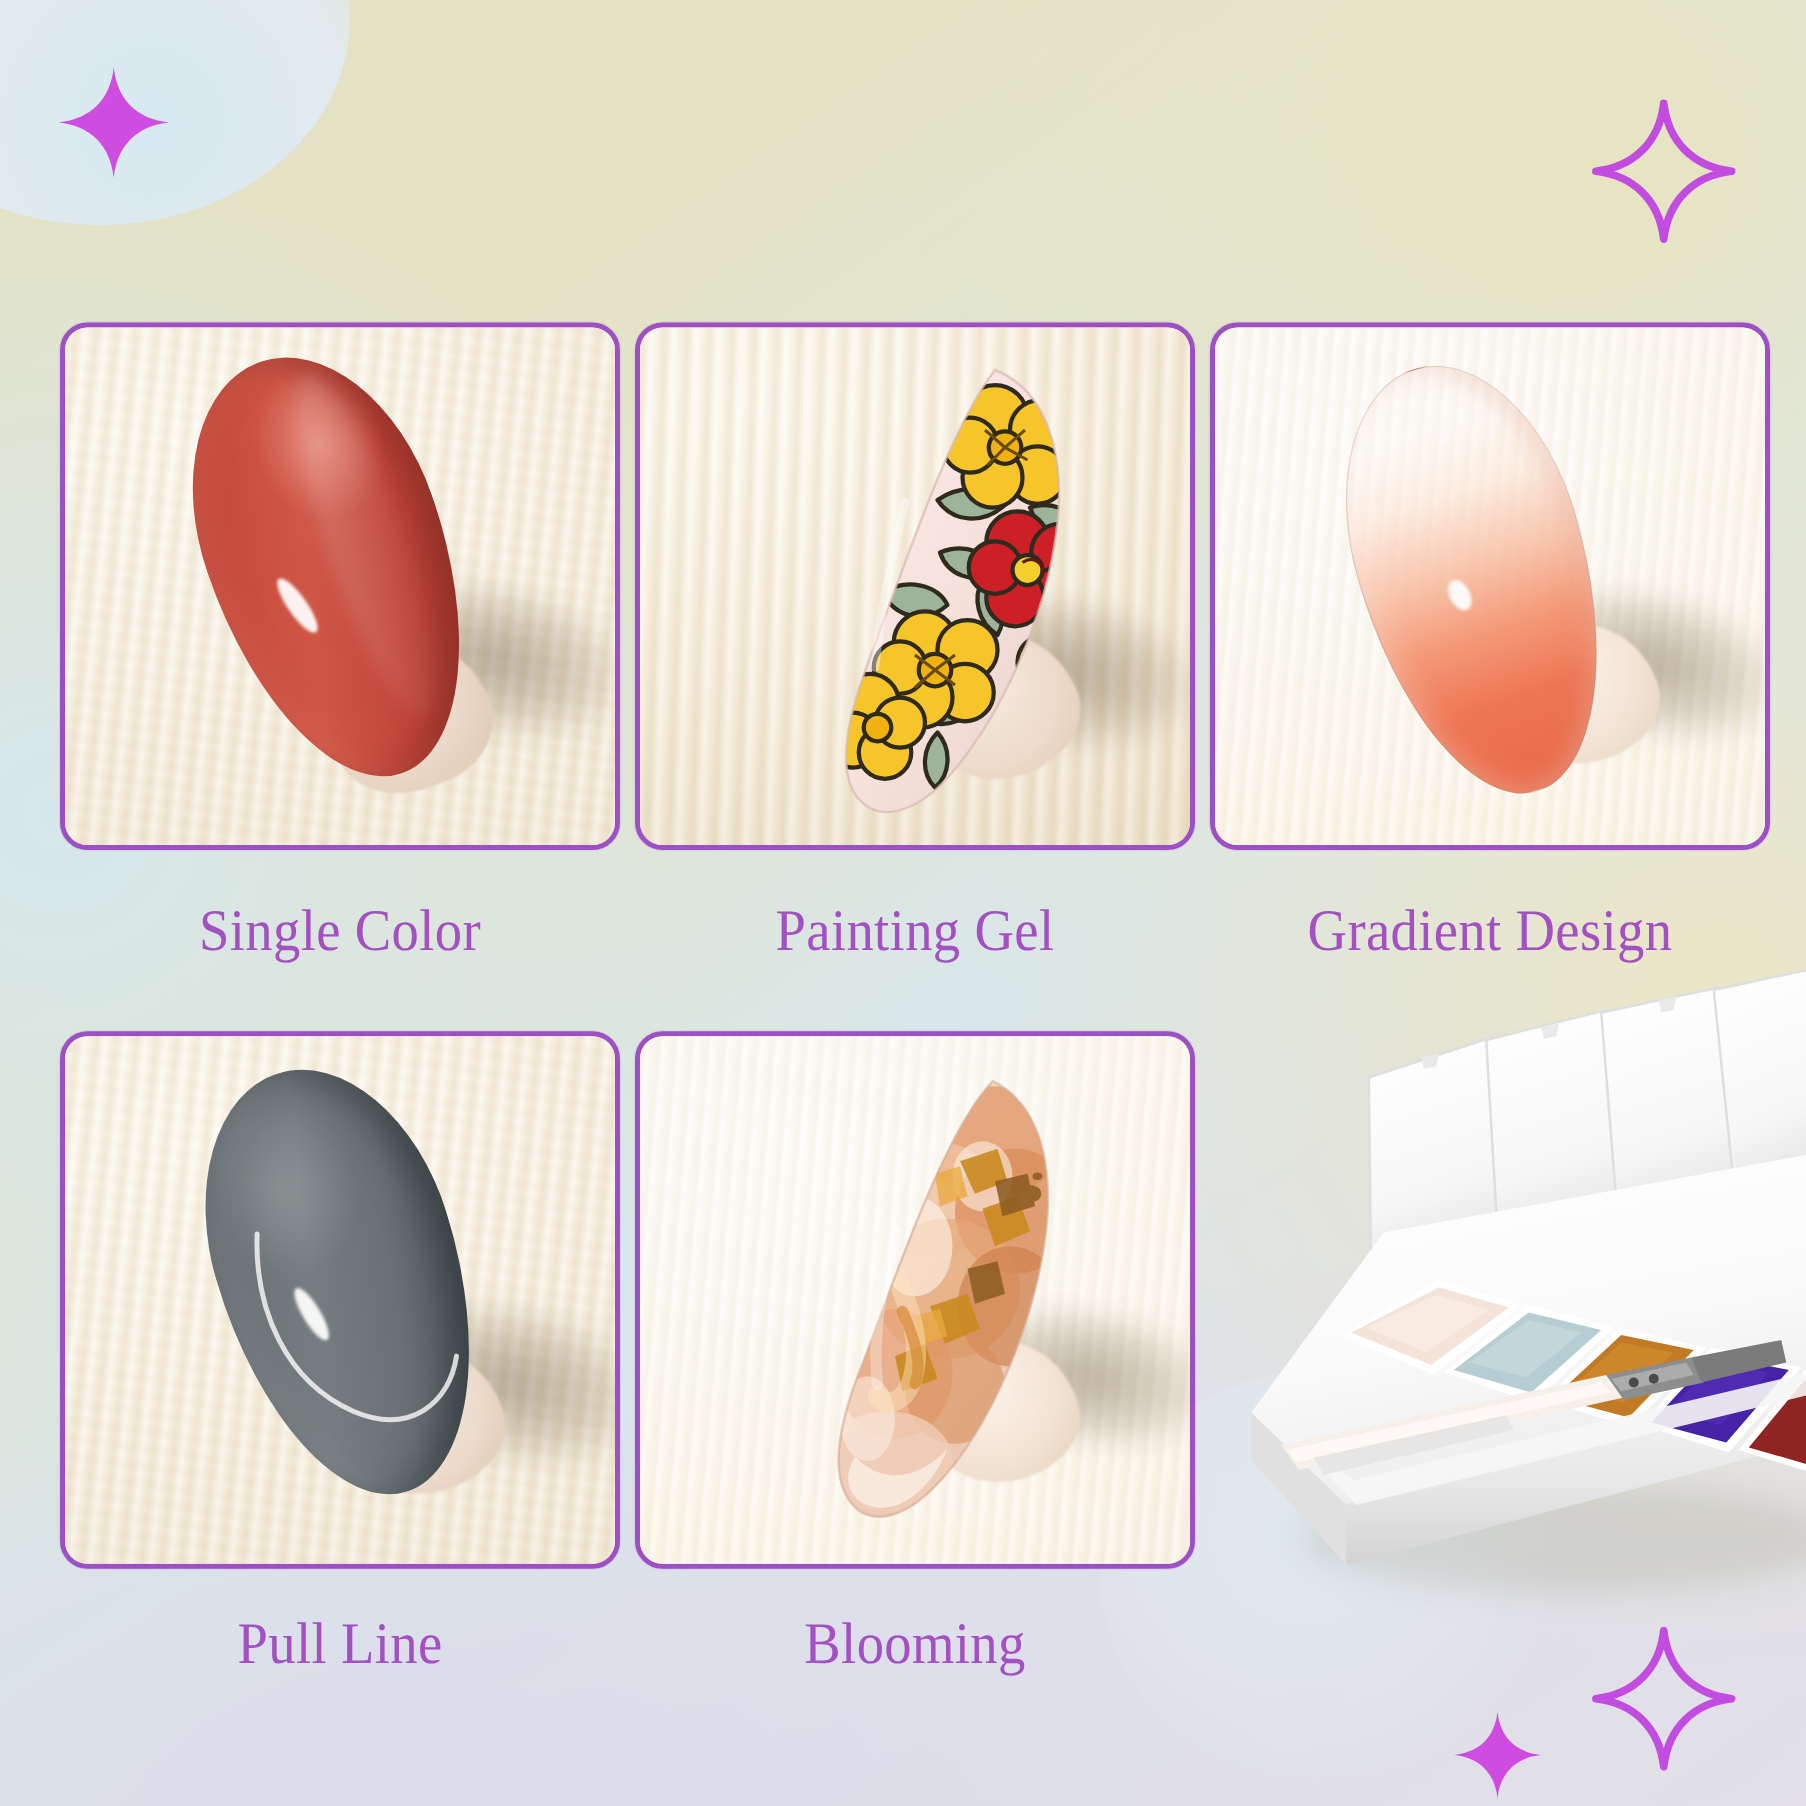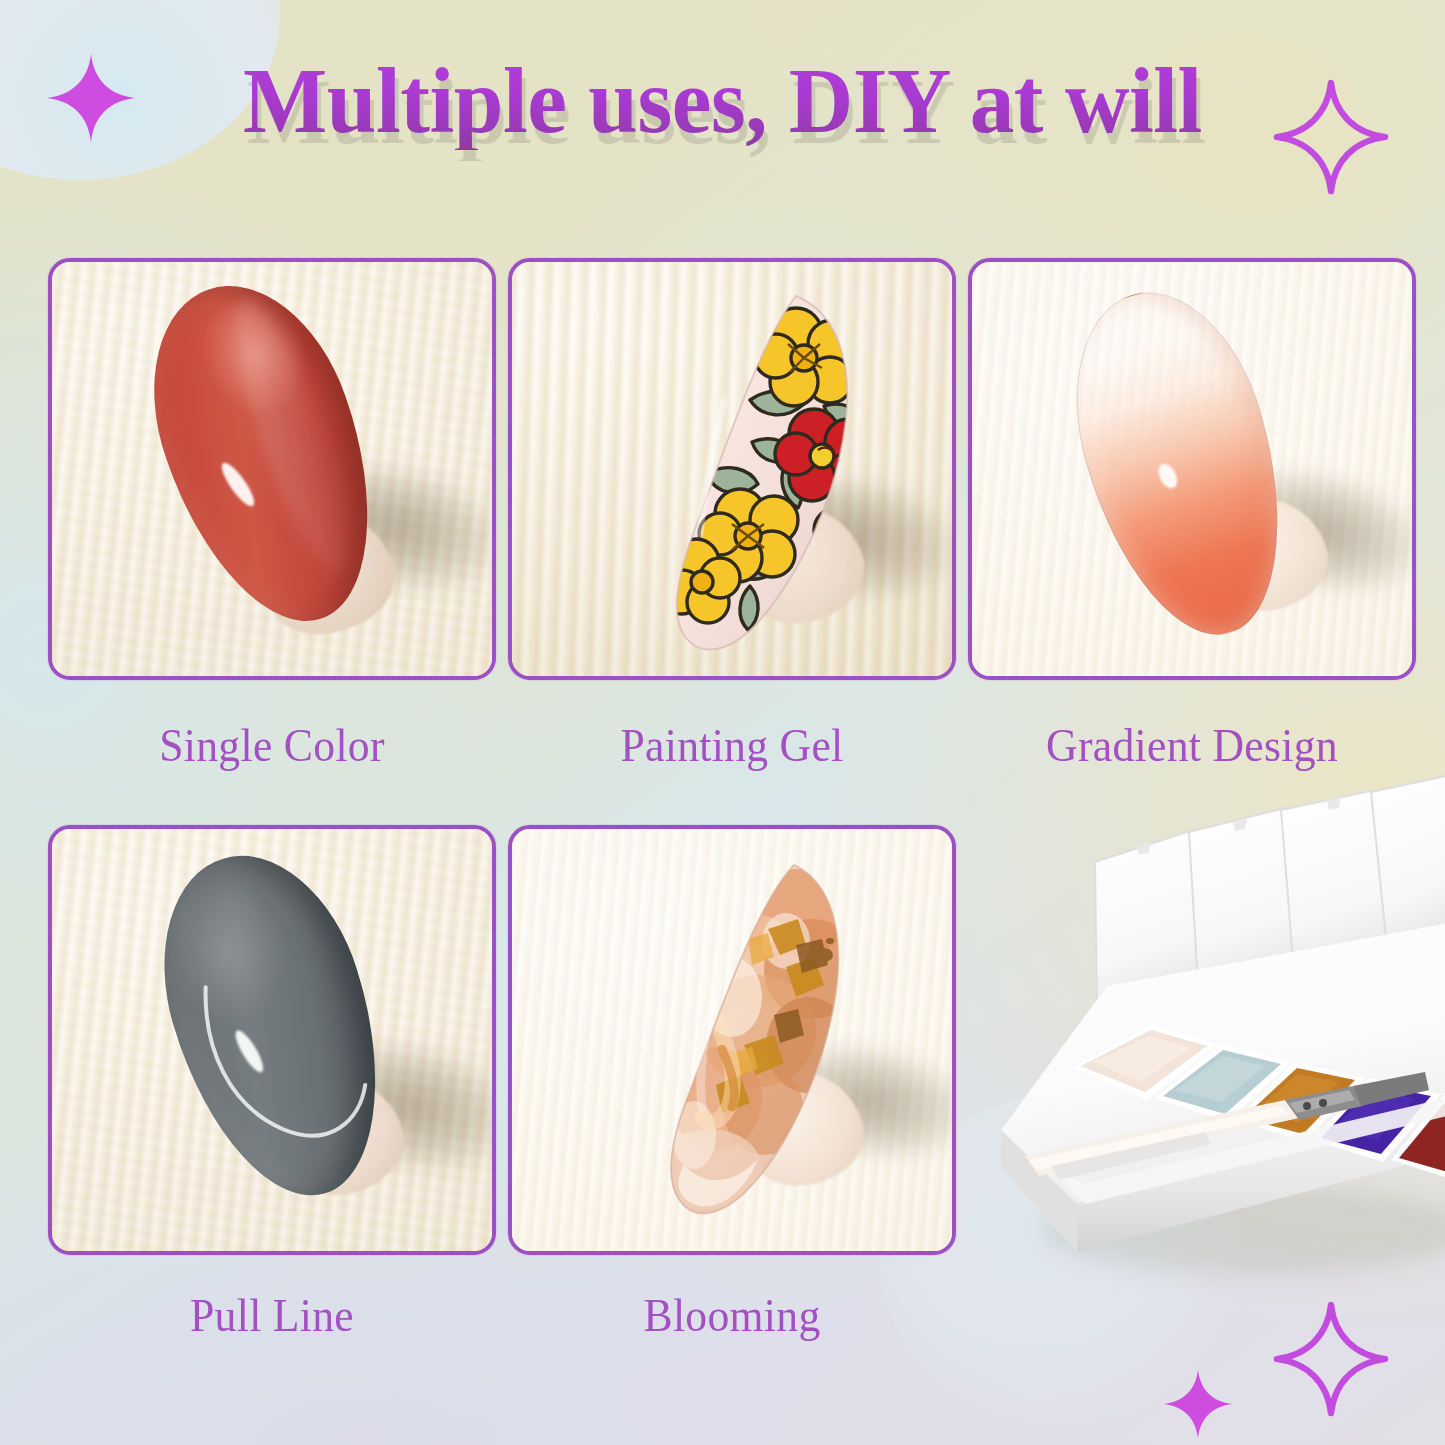--- a/index.html
+++ b/index.html
@@ -181,23 +181,20 @@
       <path d="M50 4 C53 30 70 47 96 50 C70 53 53 70 50 96 C47 70 30 53 4 50 C30 47 47 30 50 4 Z" fill="none" stroke="#c24be0" stroke-width="5.2" stroke-linejoin="round"></path>
     </svg>
   </div>
 
   <div class="sparkle" style="left:1162px; top:1368px;">
     <svg width="72" height="72" viewBox="0 0 100 100">
       <path d="M50 2 C53 30 70 47 98 50 C70 53 53 70 50 98 C47 70 30 53 2 50 C30 47 47 30 50 2 Z" fill="#cf4ce0"></path>
     </svg>
   </div>
 
-  <div class="title-wrap">
-    <h1 class="title">Multiple uses, DIY at will</h1>
-  </div>
 
   <div class="card" style="left:48px; top:258px; width:448px; height:422px;">
     <div class="photo">
       <div class="knit"></div>
       <div class="nail-shadow" style="left:235px; top:205px; width:215px; height:120px; transform:rotate(12deg);"></div>
 
       <div style="position:absolute; left:210px; top:250px; width:130px; height:120px;
                   background:radial-gradient(ellipse at 40% 30%, #f6e9dd 0%, #e9d7c6 60%, #d9c4ae 100%);
                   border-radius:50% 50% 45% 45%/60% 60% 40% 40%; transform:rotate(-18deg); filter:blur(1px);"></div>
       <div class="nail" style="left:118px; top:18px; width:190px; height:348px; transform:rotate(-19deg);

